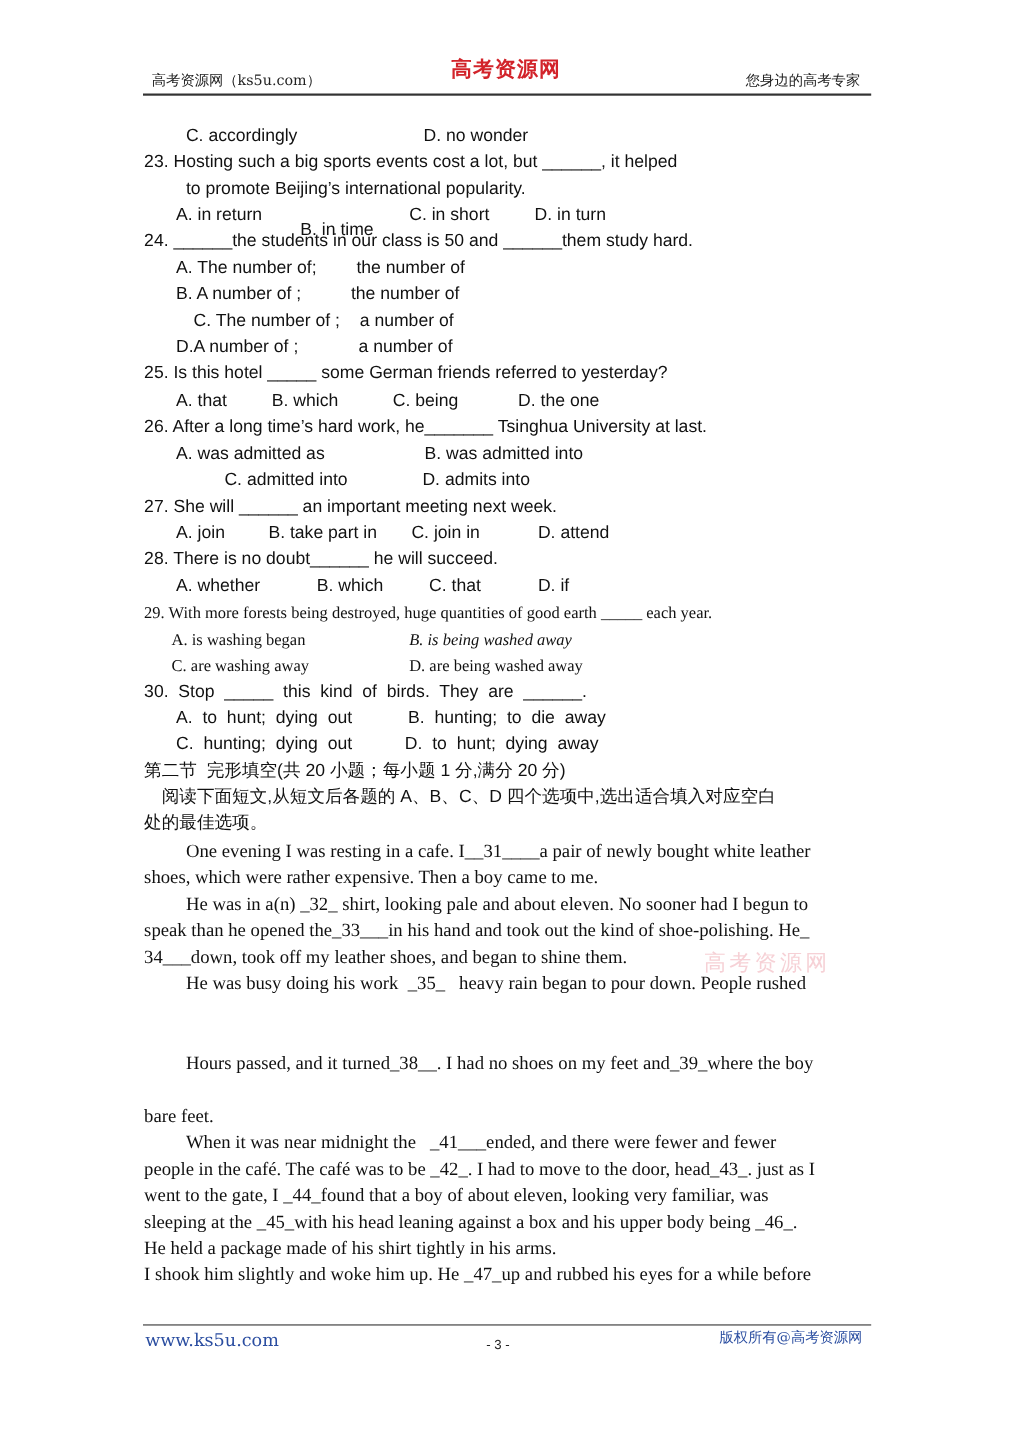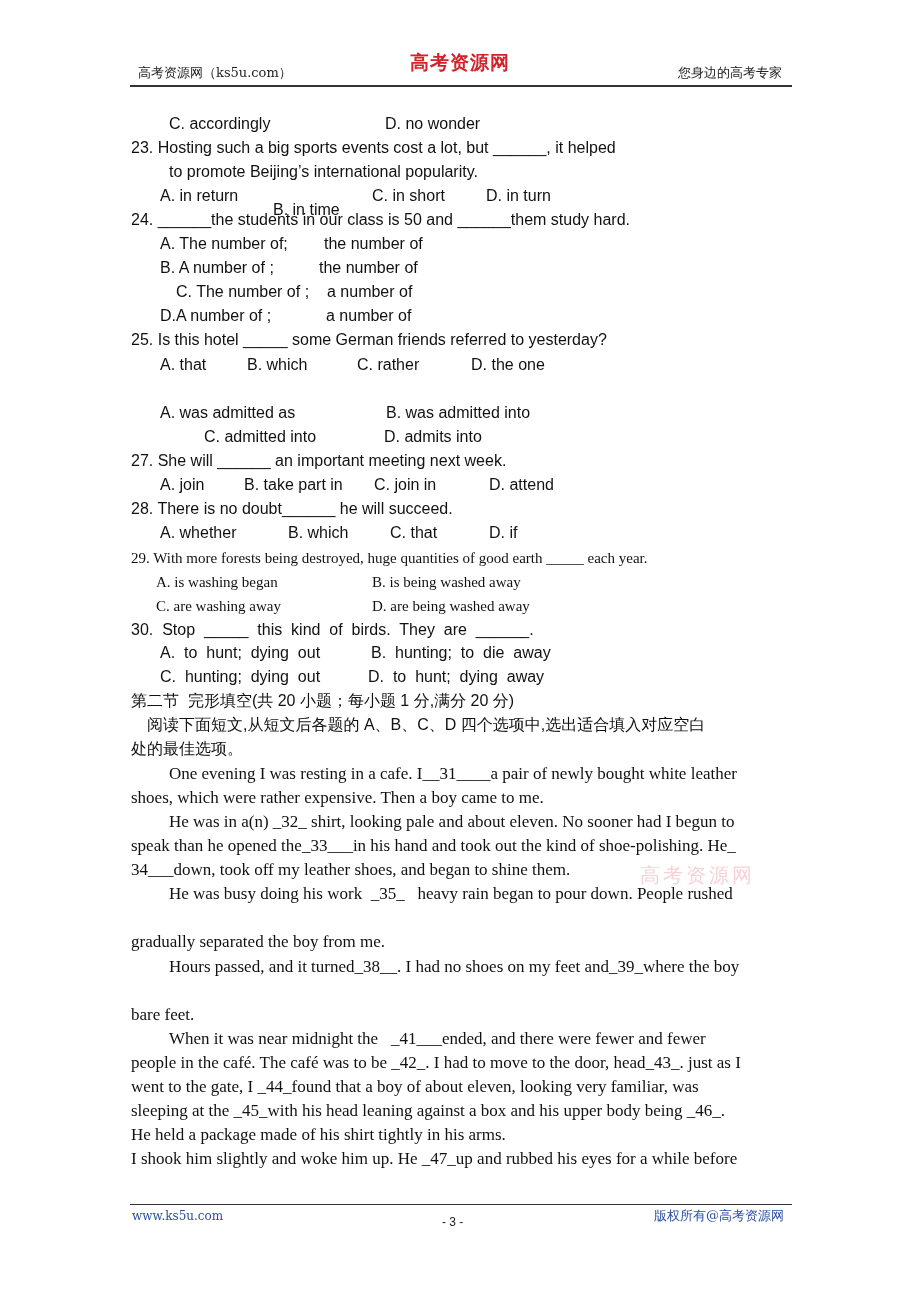--- a/index.html
+++ b/index.html
@@ -14,21 +14,21 @@
 
   .sans { font-family: "Liberation Sans", sans-serif; font-size: 16px; }
   .serif { font-family: "Liberation Serif", serif; font-size: 17px; }
   .serif-sm { font-family: "Liberation Serif", serif; font-size: 15px; }
 
   .line { position: absolute; white-space: pre; line-height: 20px; }
 
   .wm { position: absolute; left: 640px; top: 862px; font-family: "DejaVu Serif", serif; font-size: 20px; color: #f4c6cc; letter-spacing: 3px; opacity: 0.8; }
 
   .ftr-rule { position: absolute; left: 130px; top: 1204px; width: 662px; height: 1px; background: #333; }
-  .ftr-left { position: absolute; left: 132px; top: 1209px; font-family: "DejaVu Serif", serif; font-size: 12px; color: #2a4da0; }
+  .ftr-left { position: absolute; left: 132px; top: 1209px; font-family: "DejaVu Serif", serif; font-size: 16px; color: #2a4da0; }
   .ftr-center { position: absolute; left: 442px; top: 1215px; font-family: "Liberation Sans", sans-serif; font-size: 12px; color: #222; }
   .ftr-right { position: absolute; right: 136px; top: 1207px; font-family: "DejaVu Serif", serif; font-size: 13px; color: #2a4da0; }
 </style>
 </head>
 <body>
 
 <div class="page">
 
   <div class="hdr">
     <span class="hdr-left">高考资源网（ks5u.com）</span>
@@ -53,63 +53,63 @@
   <div class="line sans" style="left:160px; top:258px;">B. A number of ;</div>
   <div class="line sans" style="left:319px; top:258px;">the number of</div>
   <div class="line sans" style="left:176px; top:282px;">C. The number of ;</div>
   <div class="line sans" style="left:327px; top:282px;">a number of</div>
   <div class="line sans" style="left:160px; top:306px;">D.A number of ;</div>
   <div class="line sans" style="left:326px; top:306px;">a number of</div>
 
   <div class="line sans" style="left:131px; top:330px;">25. Is this hotel _____ some German friends referred to yesterday?</div>
   <div class="line sans" style="left:160px; top:355px;">A. that</div>
   <div class="line sans" style="left:247px; top:355px;">B. which</div>
-  <div class="line sans" style="left:357px; top:355px;">C. rather</div>
+  <div class="line sans" style="left:357px; top:355px;">C. being</div>
   <div class="line sans" style="left:471px; top:355px;">D. the one</div>
 
+  <div class="line sans" style="left:131px; top:379px;">26. After a long time’s hard work, he_______ Tsinghua University at last.</div>
   <div class="line sans" style="left:160px; top:403px;">A. was admitted as</div>
   <div class="line sans" style="left:386px; top:403px;">B. was admitted into</div>
   <div class="line sans" style="left:160px; top:427px;margin-left:44px;">C. admitted into</div>
   <div class="line sans" style="left:384px; top:427px;">D. admits into</div>
 
   <div class="line sans" style="left:131px; top:451px;">27. She will ______ an important meeting next week.</div>
   <div class="line sans" style="left:160px; top:475px;">A. join</div>
   <div class="line sans" style="left:244px; top:475px;">B. take part in</div>
   <div class="line sans" style="left:374px; top:475px;">C. join in</div>
   <div class="line sans" style="left:489px; top:475px;">D. attend</div>
 
   <div class="line sans" style="left:131px; top:499px;">28. There is no doubt______ he will succeed.</div>
   <div class="line sans" style="left:160px; top:523px;">A. whether</div>
   <div class="line sans" style="left:288px; top:523px;">B. which</div>
   <div class="line sans" style="left:390px; top:523px;">C. that</div>
   <div class="line sans" style="left:489px; top:523px;">D. if</div>
 
   <div class="line serif-sm" style="left:131px; top:548px;">29. With more forests being destroyed, huge quantities of good earth _____ each year.</div>
   <div class="line serif-sm" style="left:156px; top:572px;">A. is washing began</div>
-  <div class="line serif-sm" style="left:372px; top:572px;">B. is being washed away</div>
+  <div class="line serif-sm" style="left:372px; top:572px;font-style:italic;">B. is being washed away</div>
   <div class="line serif-sm" style="left:156px; top:596px;">C. are washing away</div>
   <div class="line serif-sm" style="left:372px; top:596px;">D. are being washed away</div>
 
   <div class="line sans" style="left:131px; top:620px;">30.  Stop  _____  this  kind  of  birds.  They  are  ______.</div>
   <div class="line sans" style="left:160px; top:643px;">A.  to  hunt;  dying  out</div>
   <div class="line sans" style="left:371px; top:643px;">B.  hunting;  to  die  away</div>
   <div class="line sans" style="left:160px; top:667px;">C.  hunting;  dying  out</div>
   <div class="line sans" style="left:368px; top:667px;">D.  to  hunt;  dying  away</div>
 
   <div class="line sans" style="left:131px; top:691px;">第二节  完形填空(共 20 小题；每小题 1 分,满分 20 分)</div>
   <div class="line sans" style="left:147px; top:715px;">阅读下面短文,从短文后各题的 A、B、C、D 四个选项中,选出适合填入对应空白</div>
   <div class="line sans" style="left:131px; top:739px;">处的最佳选项。</div>
 
   <div class="line serif" style="left:169px; top:764px;">One evening I was resting in a cafe. I__31____a pair of newly bought white leather</div>
   <div class="line serif" style="left:131px; top:788px;">shoes, which were rather expensive. Then a boy came to me.</div>
   <div class="line serif" style="left:169px; top:812px;">He was in a(n) _32_ shirt, looking pale and about eleven. No sooner had I begun to</div>
   <div class="line serif" style="left:131px; top:836px;">speak than he opened the_33___in his hand and took out the kind of shoe-polishing. He_</div>
   <div class="line serif" style="left:131px; top:860px;">34___down, took off my leather shoes, and began to shine them.</div>
   <div class="line serif" style="left:169px; top:884px;">He was busy doing his work  _35_   heavy rain began to pour down. People rushed</div>
-  <div class="line serif" style="left:131px; top:932px;">gradually separated the boy from me.</div>
   <div class="line serif" style="left:169px; top:957px;">Hours passed, and it turned_38__. I had no shoes on my feet and_39_where the boy</div>
   <div class="line serif" style="left:131px; top:1005px;">bare feet.</div>
   <div class="line serif" style="left:169px; top:1029px;">When it was near midnight the   _41___ended, and there were fewer and fewer</div>
   <div class="line serif" style="left:131px; top:1053px;">people in the café. The café was to be _42_. I had to move to the door, head_43_. just as I</div>
   <div class="line serif" style="left:131px; top:1077px;">went to the gate, I _44_found that a boy of about eleven, looking very familiar, was</div>
   <div class="line serif" style="left:131px; top:1101px;">sleeping at the _45_with his head leaning against a box and his upper body being _46_.</div>
   <div class="line serif" style="left:131px; top:1125px;">He held a package made of his shirt tightly in his arms.</div>
   <div class="line serif" style="left:131px; top:1149px;">I shook him slightly and woke him up. He _47_up and rubbed his eyes for a while before</div>
 
   <div class="wm">高考资源网</div>

